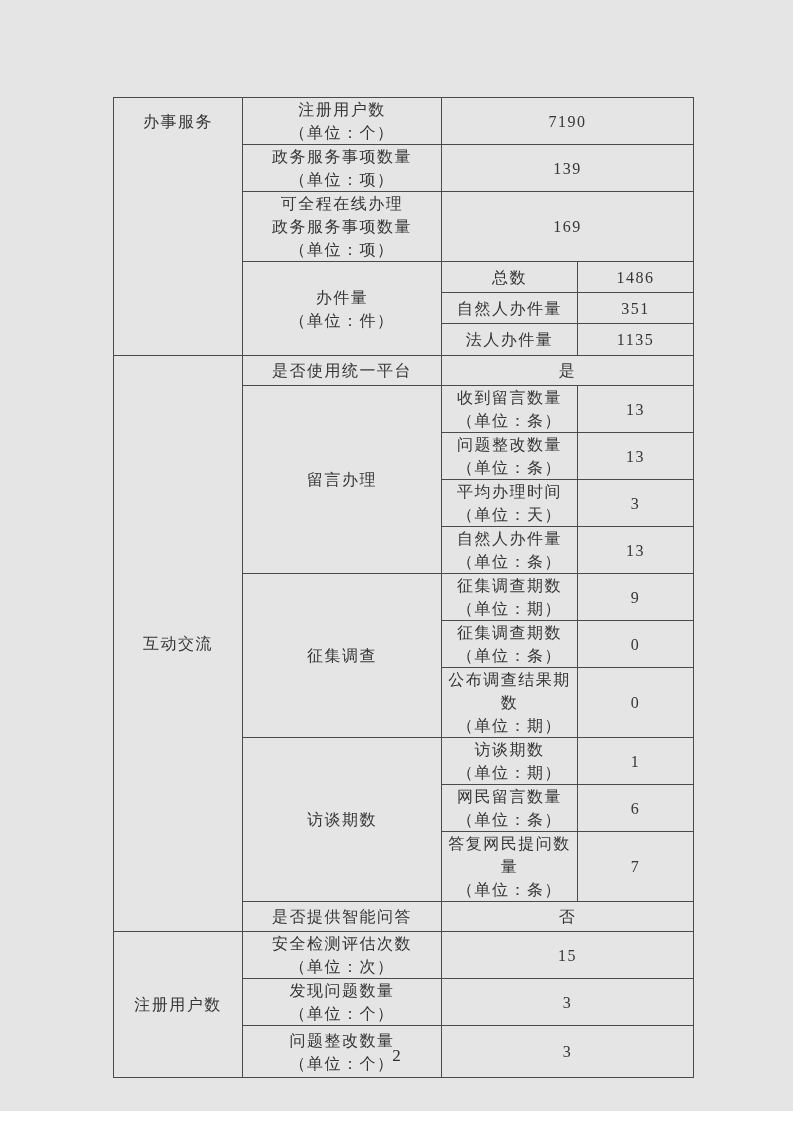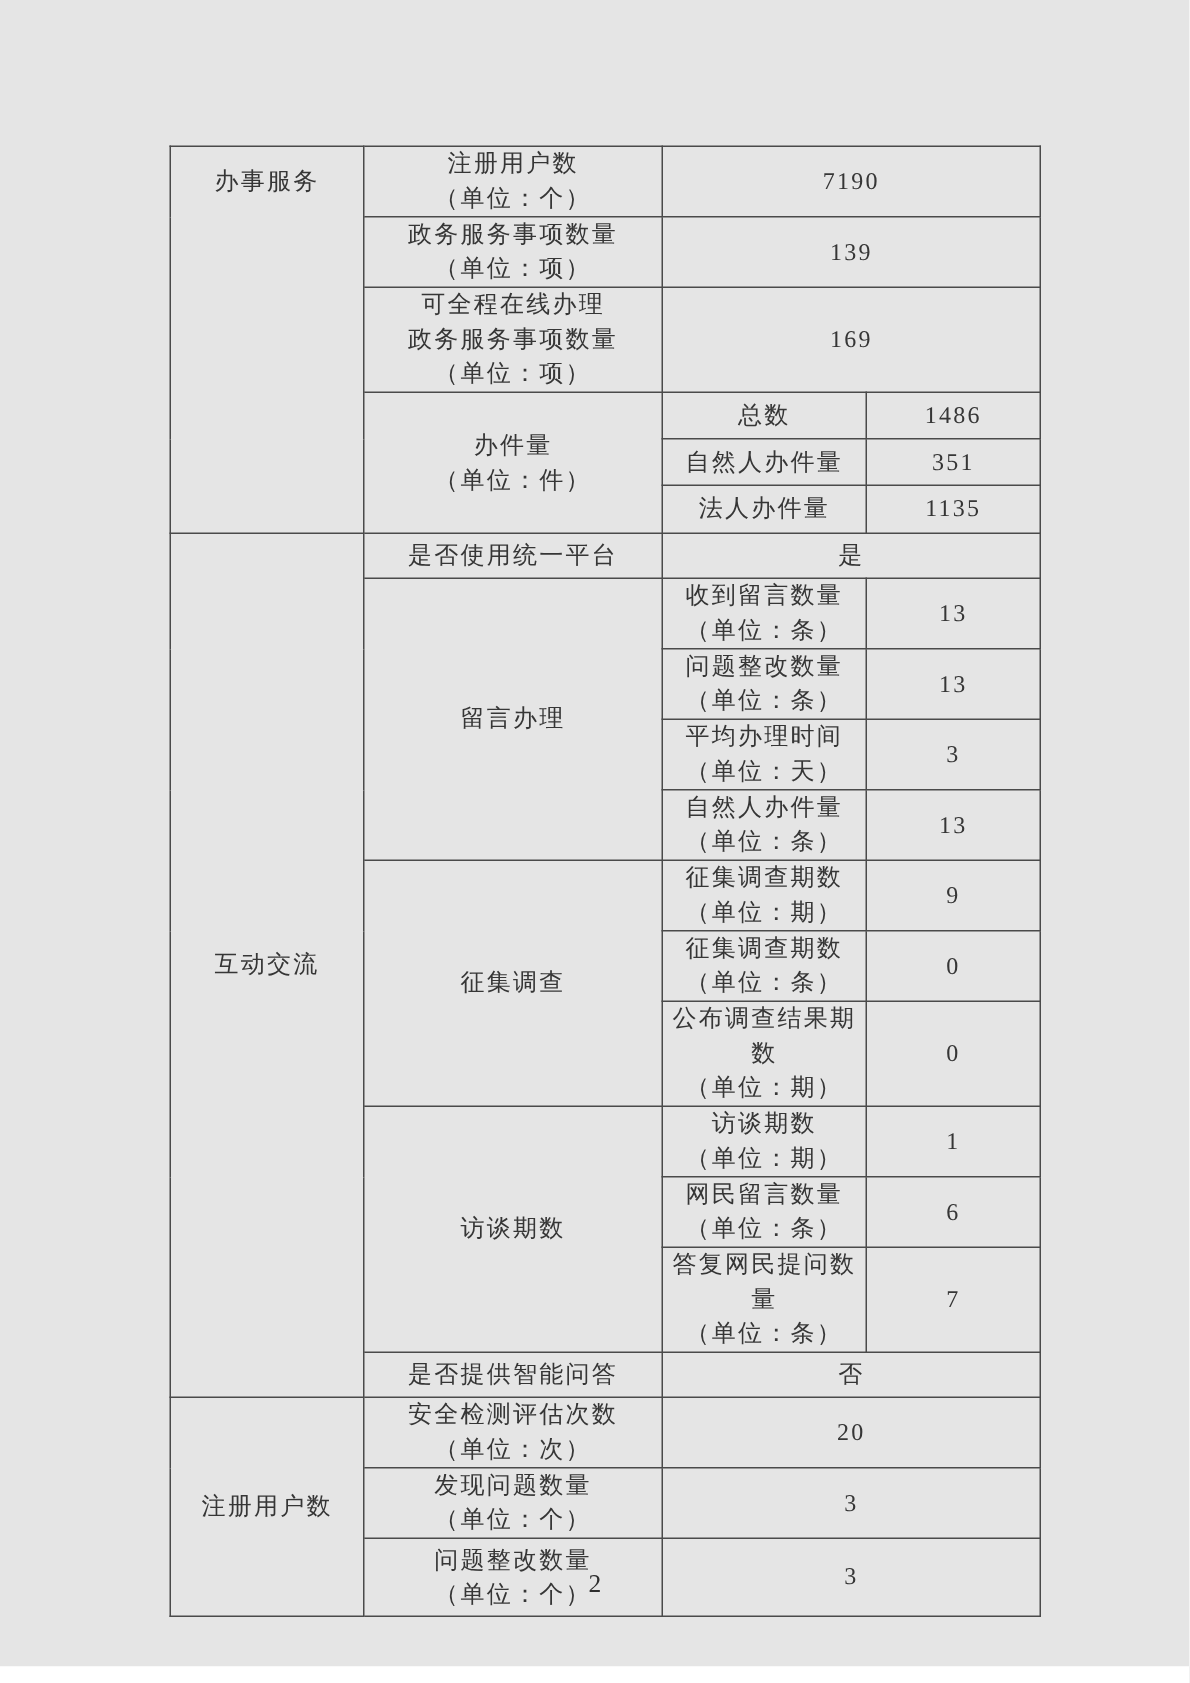--- a/index.html
+++ b/index.html
@@ -193,21 +193,21 @@
           <td>是否提供智能问答</td>
           <td colspan="2">否</td>
         </tr>
 
         <tr style="height:44px">
           <td class="sec" rowspan="3">注册用户数</td>
           <td>
             <div>安全检测评估次数</div>
             <div>（单位：次）</div>
           </td>
-          <td class="val" colspan="2">20</td>
+          <td class="val" colspan="2">15</td>
         </tr>
         <tr style="height:46px">
           <td>
             <div>发现问题数量</div>
             <div>（单位：个）</div>
           </td>
           <td class="val" colspan="2">3</td>
         </tr>
         <tr style="height:52px">
           <td>

